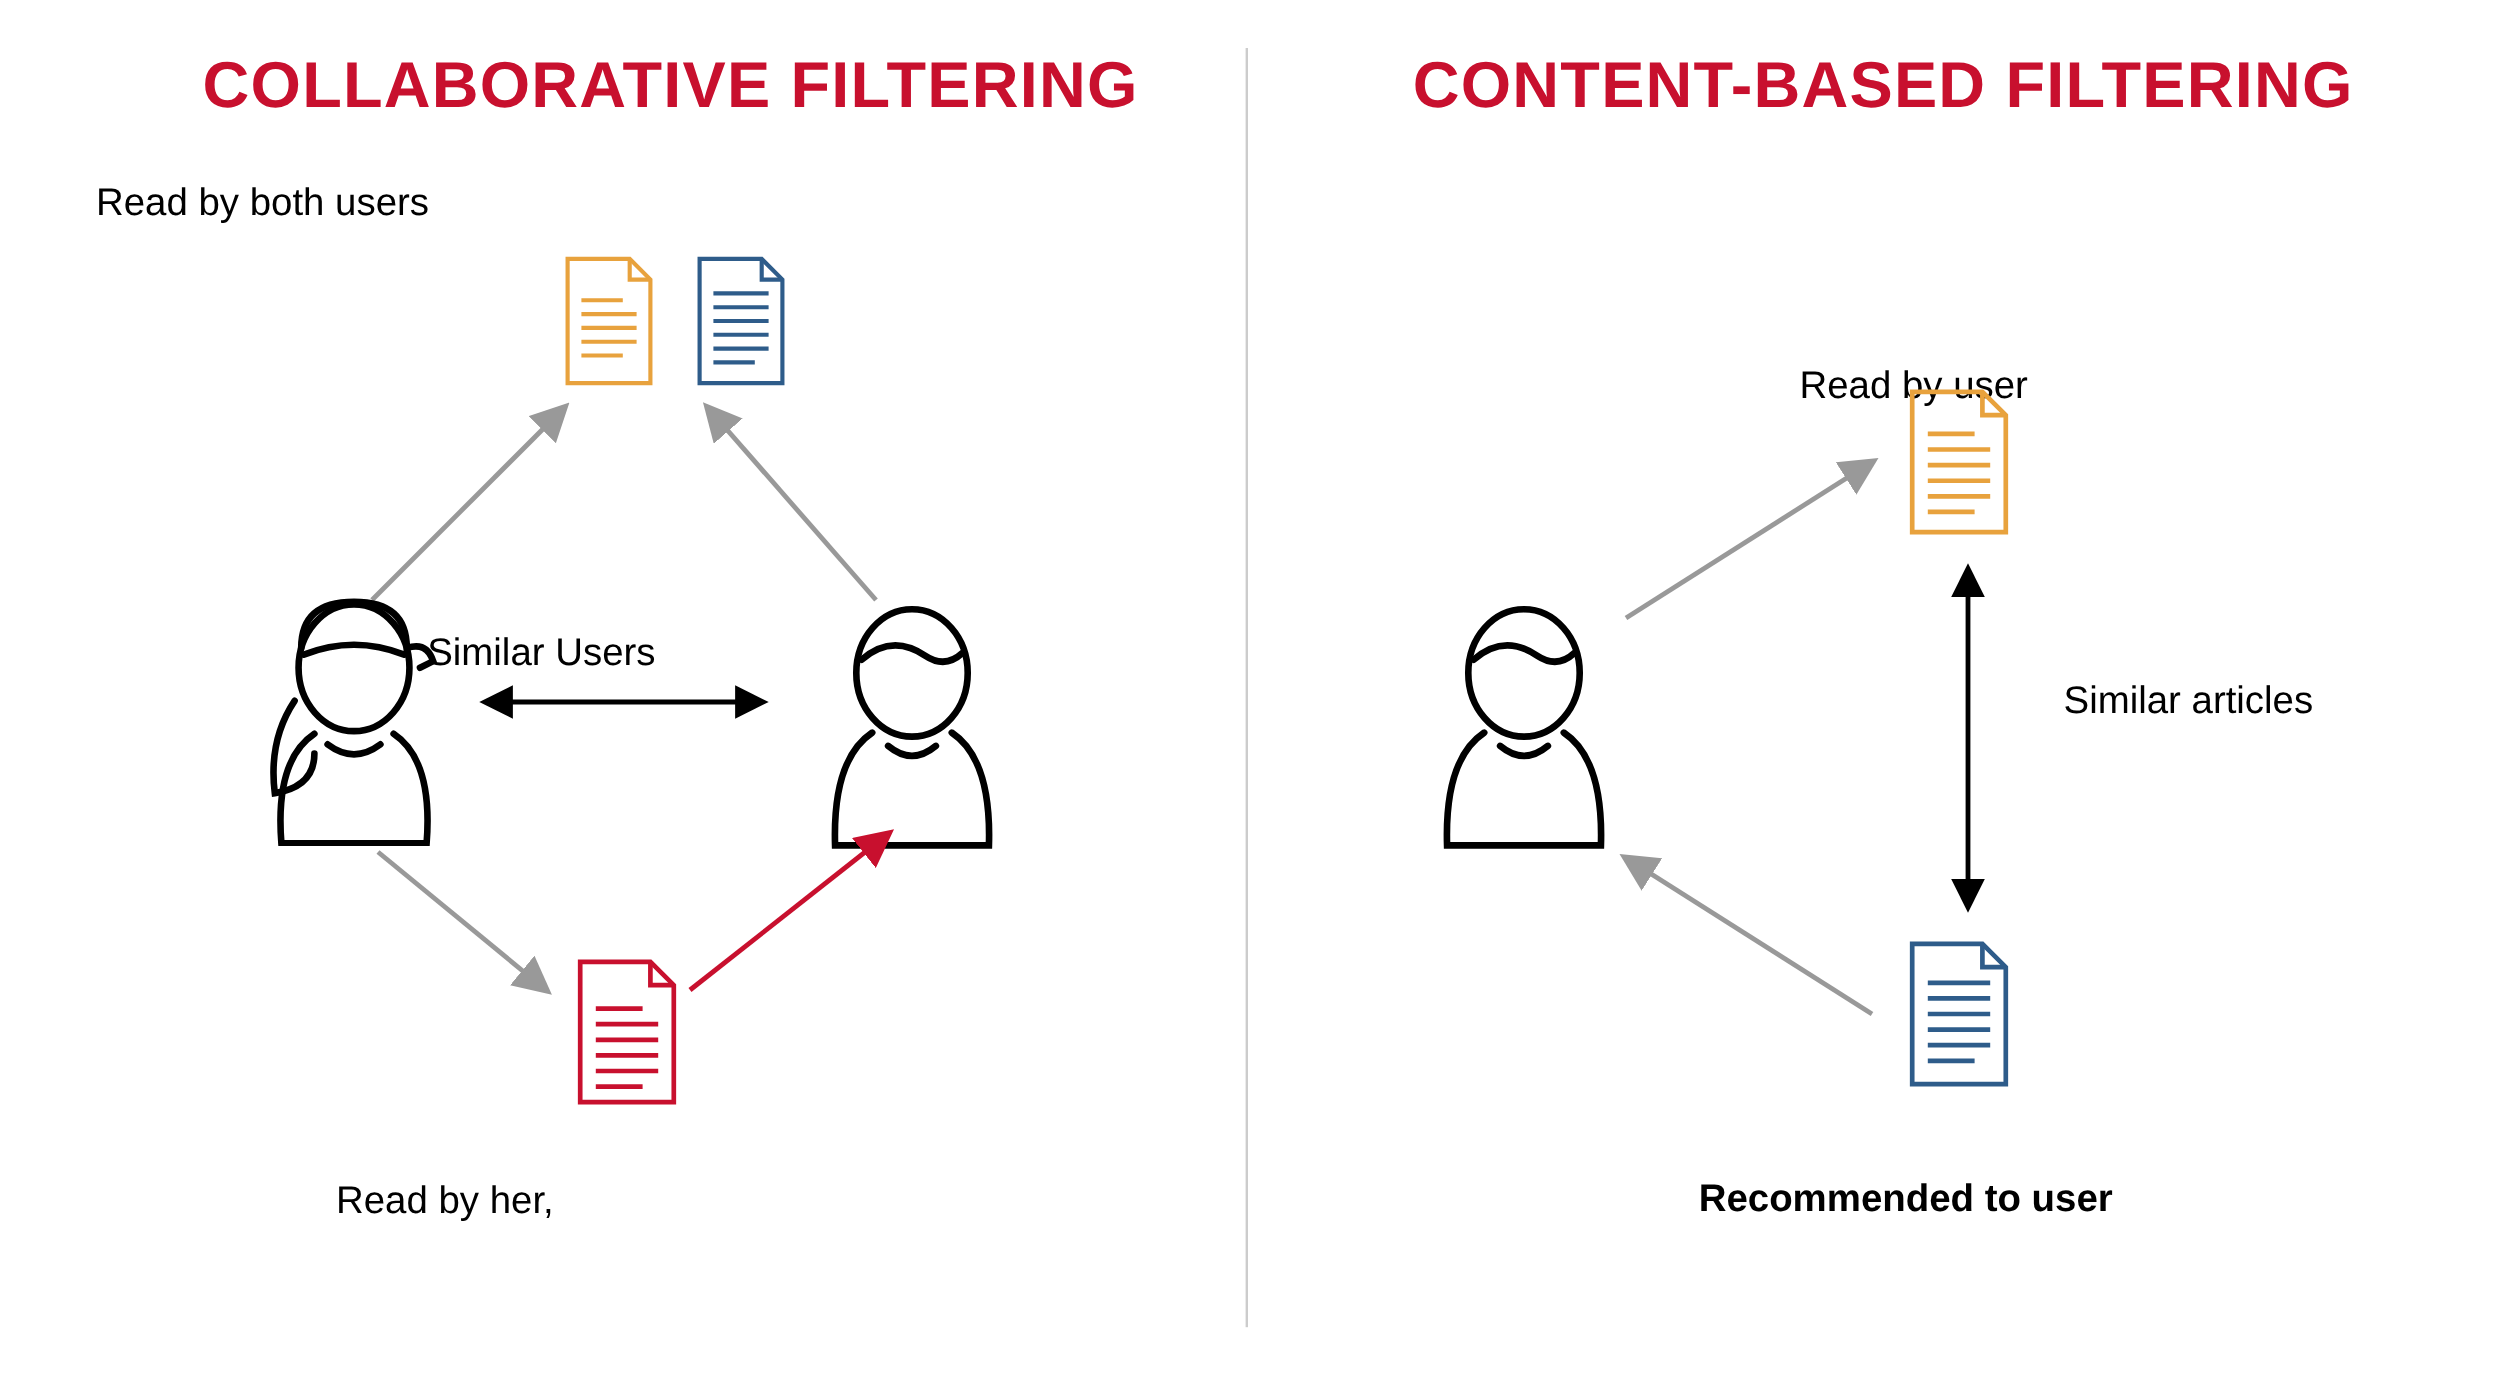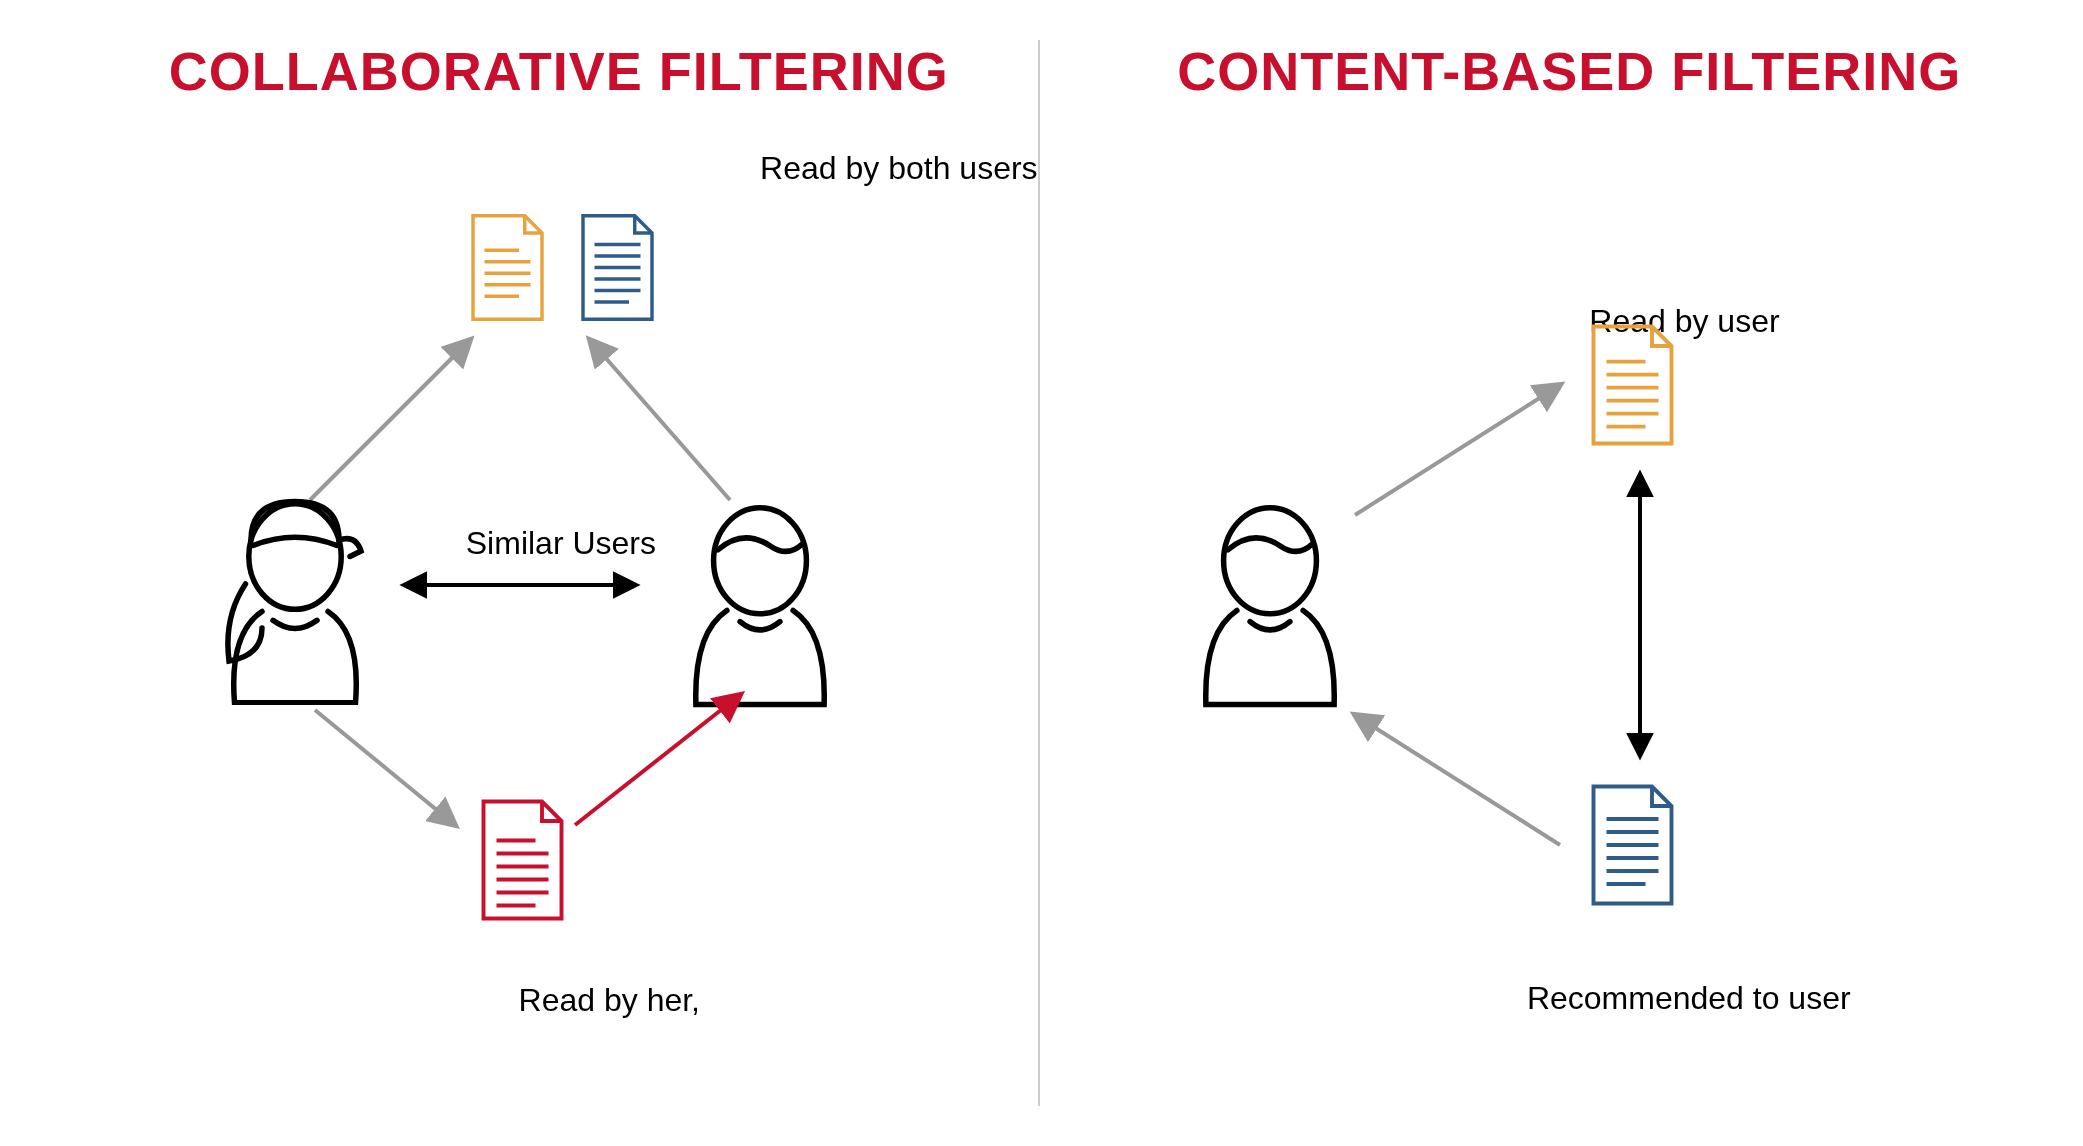--- a/index.html
+++ b/index.html
@@ -32,31 +32,31 @@
       font-size: 54px;
       font-weight: 700;
       letter-spacing: 1px;
       color: #C8102E;
       text-align: center;
       margin-bottom: 20px;
     }
     .caption {
       font-size: 32px;
       color: #000;
-      text-align: right;
+      text-align: left;
       position: absolute;
     }
     
     .left-top-caption { top: 110px; left: 0; width: 100%; }
     .left-similar { top: 485px; left: 276px; width: 300px; }
     .left-bottom-caption { top: 940px; left: 200px; width: 420px; line-height: 1.3; }
     
     .right-top-caption { top: 220px; left: 460px; width: 280px; margin-top: 43px; }
     .right-similar { top: 525px; left: 680px; width: 280px; }
-    .right-bottom-caption { top: 940px; left: 391px; width: 420px; }
+    .right-bottom-caption { top: 940px; left: 376px; width: 420px; font-weight: bold; }
     
     .person-icon, .doc-icon, .svg-abs {
       position: absolute;
     }
     .left-female { top: 445px; left: 120px; }
     .left-male { top: 460px; left: 590px; }
     .left-doc-orange { top: 170px; left: 380px; }
     .left-doc-blue { top: 170px; left: 490px; }
     .left-doc-red { top: 755px; left: 390px; }
     .right-male { top: 460px; left: 140px; }
@@ -241,20 +241,21 @@
           <marker id="ah-black-d" viewBox="0 0 10 10" refX="8" refY="5" markerWidth="7" markerHeight="7" orient="auto">
               <path d="M0 0 L10 5 L0 10 Z" fill="#000"></path>
             </marker>
           <marker id="ah-black-u" viewBox="0 0 10 10" refX="2" refY="5" markerWidth="7" markerHeight="7" orient="auto">
               <path d="M10 0 L0 5 L10 10 Z" fill="#000"></path>
             </marker>
         </defs>
         <line x1="20" y1="15" x2="20" y2="295" stroke="#000" stroke-width="4" marker-start="url(#ah-black-u)" marker-end="url(#ah-black-d)"></line>
       </svg>
     </div>
+    <div class="caption right-similar">Similar articles</div>
 
     <div class="svg-abs" style="top:660px; left:300px;">
       <svg width="240" height="160" viewBox="0 0 240 160">
         <defs>
             <marker id="ah-gray5" viewBox="0 0 10 10" refX="8" refY="5" markerWidth="8" markerHeight="8" orient="auto">
               <path d="M0 0 L10 5 L0 10 Z" fill="#999"></path>
             </marker>
           </defs>
         <line x1="220" y1="145" x2="15" y2="15" stroke="#999" stroke-width="4" marker-end="url(#ah-gray5)"></line>
       </svg>

